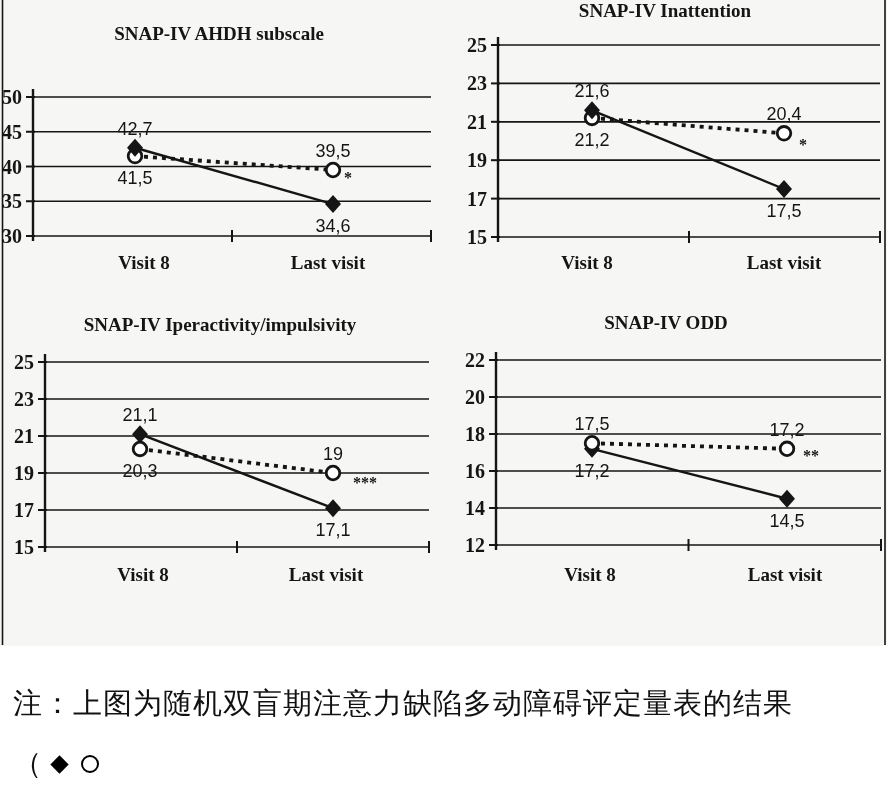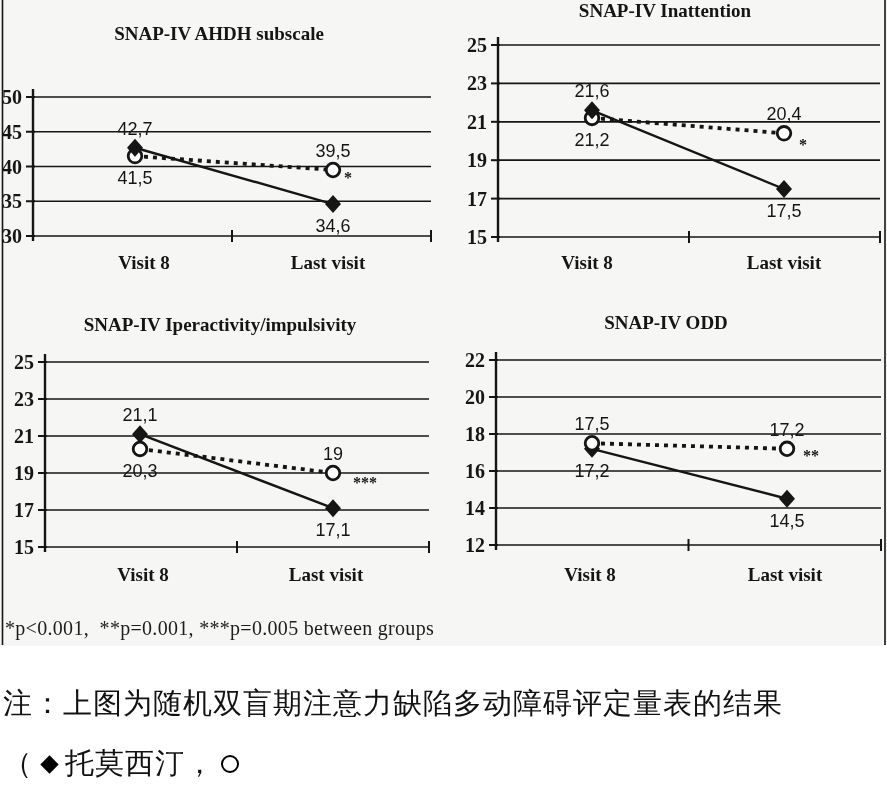--- a/index.html
+++ b/index.html
@@ -2,21 +2,21 @@
 <html><head>
 <meta charset="utf-8">
 <style>
   html,body{margin:0;padding:0;background:#ffffff;}
   .page{position:relative;width:887px;height:799px;background:#ffffff;overflow:hidden;
         font-family:"Liberation Serif","DejaVu Serif",serif;color:#151515;}
   .figure{position:absolute;left:0;top:0;width:887px;height:646px;background:#f6f6f4;}
   #charts-svg{position:absolute;left:0;top:0;}
   .footnote{position:absolute;left:5px;top:617px;font-size:20px;color:#1d1d1d;
             white-space:pre;letter-spacing:0.3px;}
-  .note-line{position:absolute;left:3px;font-size:29px;color:#111;white-space:pre;letter-spacing:1px;
+  .note-line{position:absolute;left:13px;font-size:29px;color:#111;white-space:pre;letter-spacing:1px;
              font-family:"Liberation Serif","DejaVu Serif",serif;}
   .note-1{top:684px;}
   .note-2{top:744px;display:flex;align-items:center;}
   .diamond-shape{display:inline-block;width:13px;height:13px;background:#000;
                  transform:rotate(45deg);margin:0 9px 0 10px;}
   .circle-shape{display:inline-block;width:14px;height:14px;border:2.5px solid #000;
                 border-radius:50%;background:#fff;margin:0 5px 0 6px;}
 </style>
 </head>
 <body>
@@ -165,24 +165,22 @@
           <circle cx="592" cy="443.25" r="6.8" fill="#ffffff" stroke="#151515" stroke-width="2.8"></circle>
           <polygon points="787,489.75 795,498.75 787,507.75 779,498.75" fill="#151515"></polygon>
           <circle cx="787" cy="448.8" r="6.8" fill="#ffffff" stroke="#151515" stroke-width="2.8"></circle>
           <text x="592" y="476.8" fill="#151515" font-size="18" text-anchor="middle" font-family="&quot;Liberation Sans&quot;,&quot;DejaVu Sans&quot;,sans-serif" font-weight="normal">17,2</text>
           <text x="787" y="526.75" fill="#151515" font-size="18" text-anchor="middle" font-family="&quot;Liberation Sans&quot;,&quot;DejaVu Sans&quot;,sans-serif" font-weight="normal">14,5</text>
           <text x="592" y="430.25" fill="#151515" font-size="18" text-anchor="middle" font-family="&quot;Liberation Sans&quot;,&quot;DejaVu Sans&quot;,sans-serif" font-weight="normal">17,5</text>
           <text x="787" y="435.8" fill="#151515" font-size="18" text-anchor="middle" font-family="&quot;Liberation Sans&quot;,&quot;DejaVu Sans&quot;,sans-serif" font-weight="normal">17,2</text>
           <text x="803" y="460.8" fill="#151515" font-size="16" text-anchor="start" font-family="&quot;Liberation Serif&quot;,&quot;DejaVu Serif&quot;,serif" font-weight="bold">**</text>
         </g>
       </svg>
-    <div class="footnote">*p&lt;0.001,  **p=0.001, ***p=0.005 between groups</div>
   </div>
 
   <div class="note-line note-1">注：上图为随机双盲期注意力缺陷多动障碍评定量表的结果</div>
 
   <div class="note-line note-2">
     <span>（</span>
     <span class="diamond-shape"></span>
-    <span>托莫西汀，</span>
     <span class="circle-shape"></span>
   </div>
 </div>
 
 </body></html>

